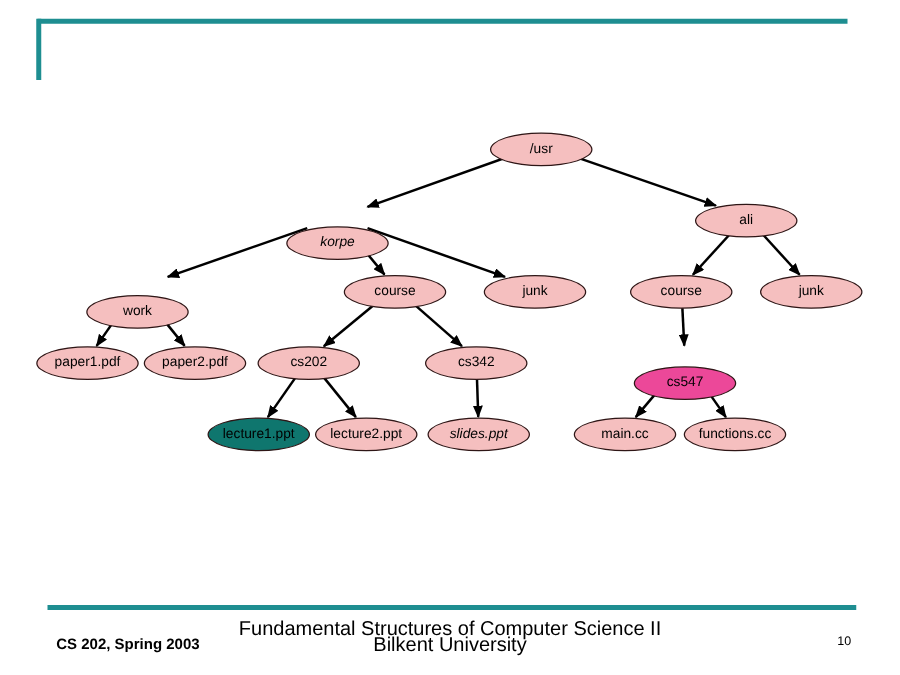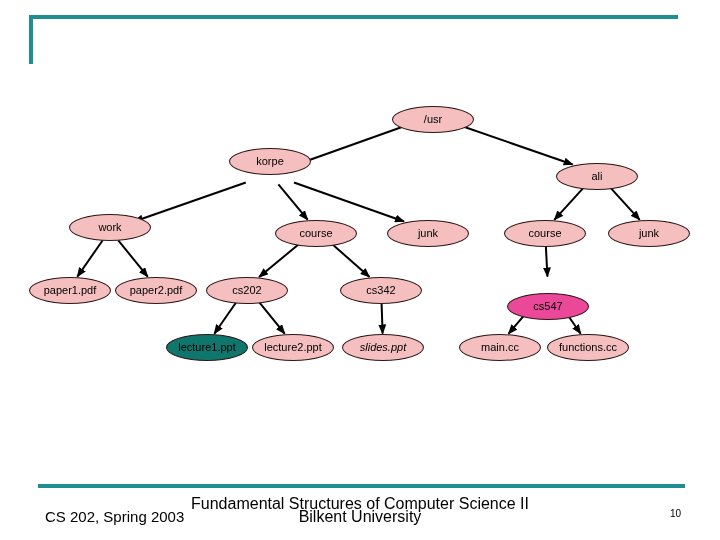--- a/index.html
+++ b/index.html
@@ -33,21 +33,22 @@
     justify-content: center;
     font-size: 11px;
     line-height: 11px;
     white-space: nowrap;
     box-sizing: border-box;
   }
 
   
   .footer-left {
     position: absolute; left: 45px; top: 508px;
-    font-size: 15px;
+    font-size: 12px;
+    font-weight: bold;
   }
   .footer-center {
     position: absolute; left: 0; top: 497px; width: 720px;
     text-align: center; font-size: 16px; line-height: 13px;
   }
   .footer-page {
     position: absolute; right: 39px; top: 508px;
     font-size: 10px;
   }
 </style>
@@ -79,23 +80,23 @@
       <line x1="545.6" y1="240.5" x2="547.4" y2="276.5" stroke="#000000" stroke-width="2" marker-end="url(#arrowhead)"></line>
       <line x1="239.7" y1="297.3" x2="214.3" y2="333.7" stroke="#000000" stroke-width="2" marker-end="url(#arrowhead)"></line>
       <line x1="255.3" y1="297.3" x2="284.7" y2="333.7" stroke="#000000" stroke-width="2" marker-end="url(#arrowhead)"></line>
       <line x1="381.4" y1="297.5" x2="382.6" y2="333.5" stroke="#000000" stroke-width="2" marker-end="url(#arrowhead)"></line>
       <line x1="539.4" y1="297.3" x2="508.6" y2="333.7" stroke="#000000" stroke-width="2" marker-end="url(#arrowhead)"></line>
       <line x1="555.3" y1="297.3" x2="580.7" y2="333.7" stroke="#000000" stroke-width="2" marker-end="url(#arrowhead)"></line>
     </svg>
 
   <div id="nodes">
       <div class="node" style="left: 392px; top: 105.5px; background: rgb(245, 191, 191); border-color: rgb(46, 22, 22);">/usr</div>
-      <div class="node" style="left: 229px; top: 148px; background: rgb(245, 191, 191); border-color: rgb(46, 22, 22);">korpe</div>
+      <div class="node" style="left: 229px; top: 181px; background: rgb(245, 191, 191); border-color: rgb(46, 22, 22); font-style: italic;">korpe</div>
       <div class="node" style="left: 556px; top: 162.5px; background: rgb(245, 191, 191); border-color: rgb(46, 22, 22);">ali</div>
-      <div class="node" style="left: 69px; top: 214px; background: rgb(245, 191, 191); border-color: rgb(46, 22, 22);">work</div>
+      <div class="node" style="left: 69px; top: 236px; background: rgb(245, 191, 191); border-color: rgb(46, 22, 22);">work</div>
       <div class="node" style="left: 275px; top: 219.5px; background: rgb(245, 191, 191); border-color: rgb(46, 22, 22);">course</div>
       <div class="node" style="left: 387px; top: 219.5px; background: rgb(245, 191, 191); border-color: rgb(46, 22, 22);">junk</div>
       <div class="node" style="left: 504px; top: 219.5px; background: rgb(245, 191, 191); border-color: rgb(46, 22, 22);">course</div>
       <div class="node" style="left: 608px; top: 219.5px; background: rgb(245, 191, 191); border-color: rgb(46, 22, 22);">junk</div>
       <div class="node" style="left: 29px; top: 276.5px; background: rgb(245, 191, 191); border-color: rgb(46, 22, 22);">paper1.pdf</div>
       <div class="node" style="left: 115px; top: 276.5px; background: rgb(245, 191, 191); border-color: rgb(46, 22, 22);">paper2.pdf</div>
       <div class="node" style="left: 206px; top: 276.5px; background: rgb(245, 191, 191); border-color: rgb(46, 22, 22);">cs202</div>
       <div class="node" style="left: 340px; top: 276.5px; background: rgb(245, 191, 191); border-color: rgb(46, 22, 22);">cs342</div>
       <div class="node" style="left: 507px; top: 276.5px; background: #ec4899; border-color: rgb(46, 22, 22); margin-top: 16px;">cs547</div>
       <div class="node" style="left: 166px; top: 333.5px; background: #0f766e; border-color: rgb(46, 22, 22);">lecture1.ppt</div>

